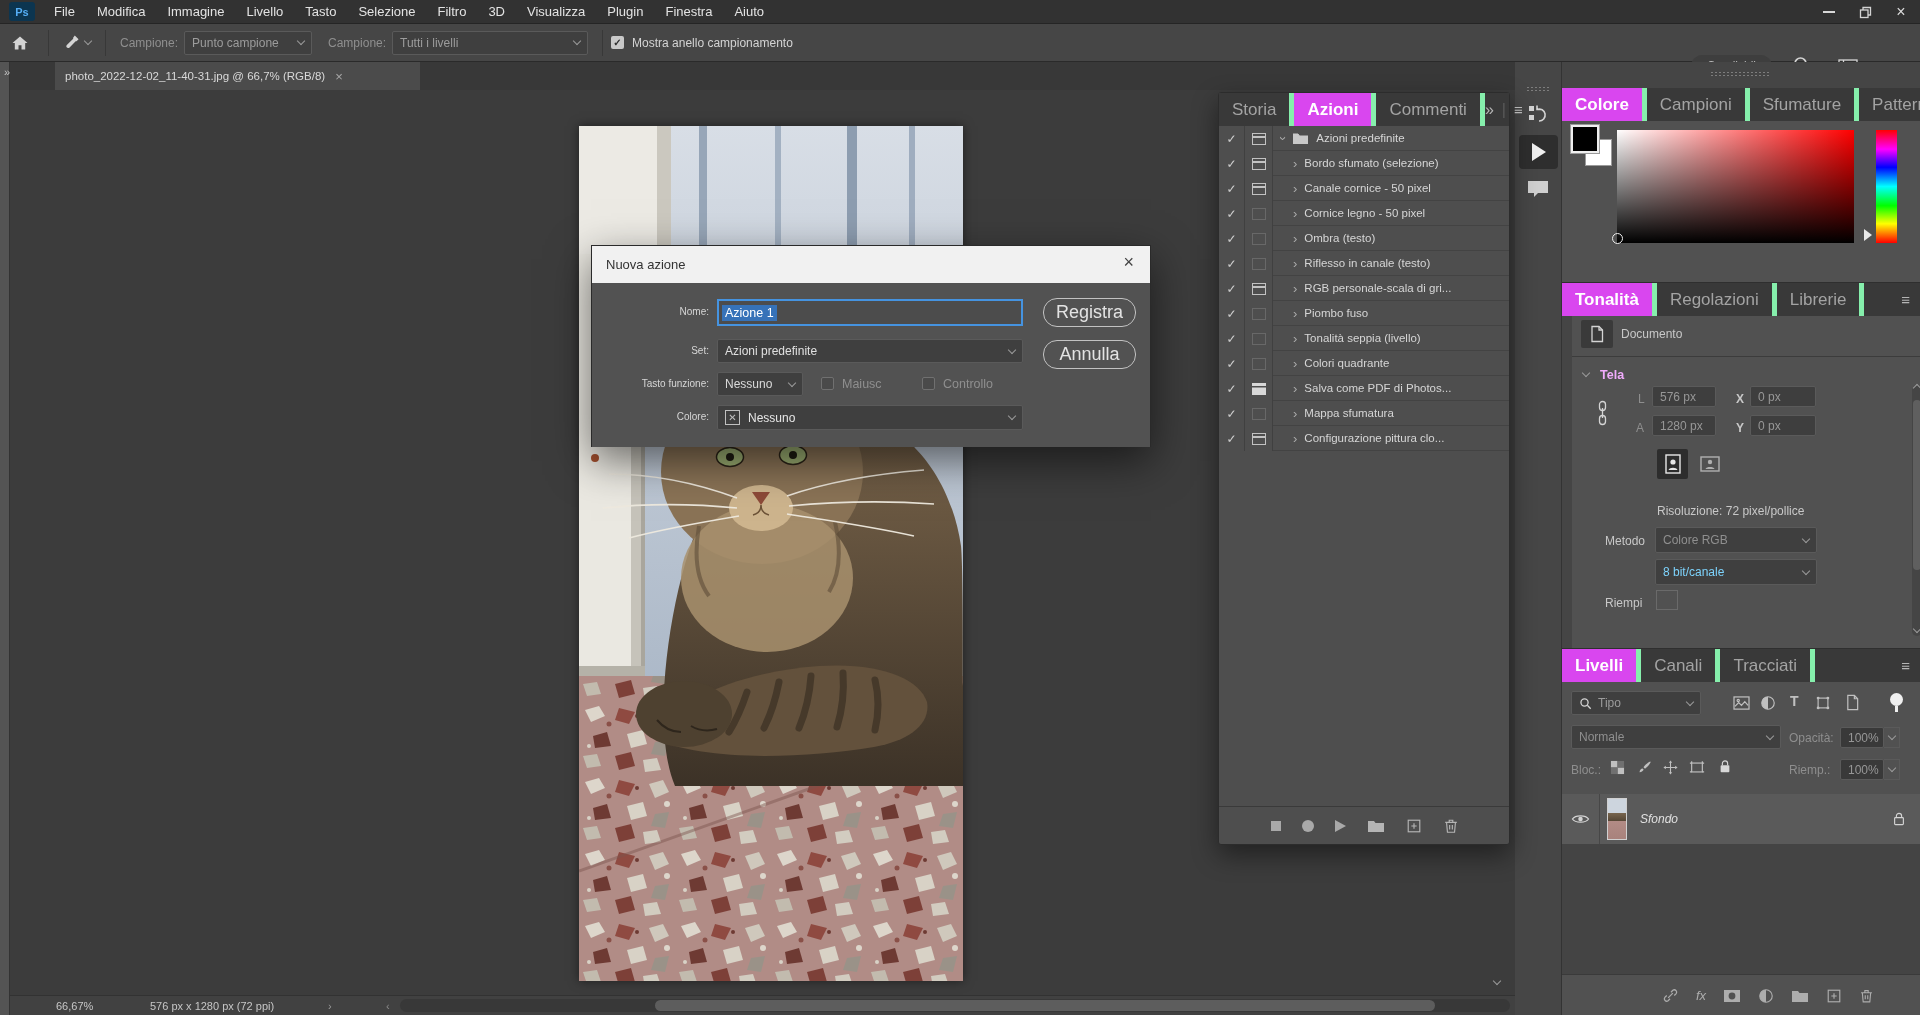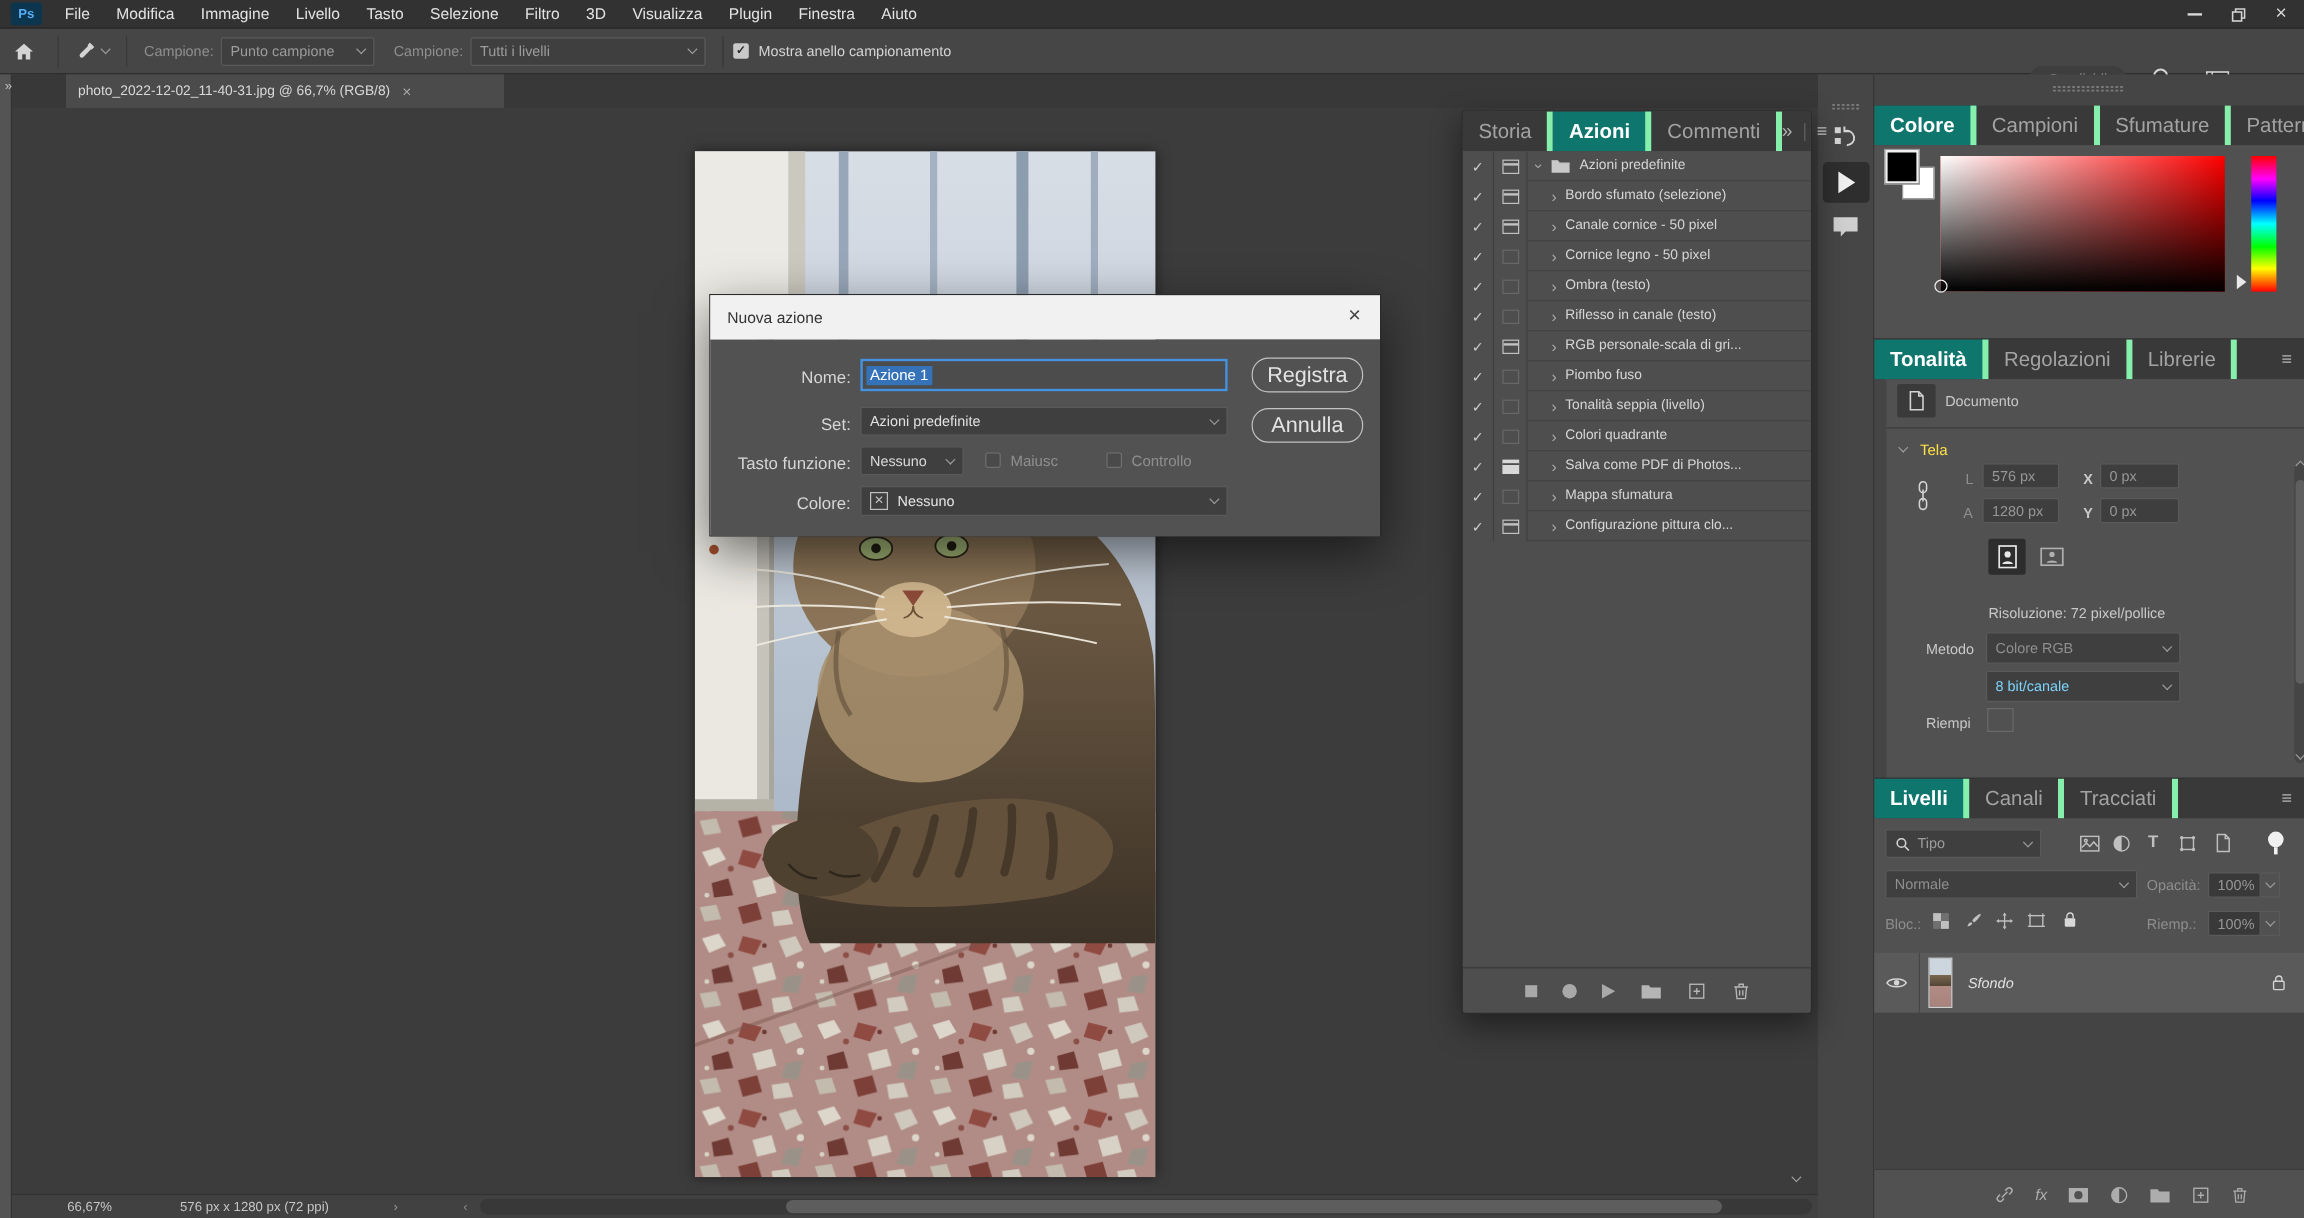--- a/index.html
+++ b/index.html
@@ -38,29 +38,29 @@
   #photo { left:579px; top:126px; width:384px; height:855px; box-shadow:0 0 10px rgba(0,0,0,.5); }
 
   #statusbar { left:10px; top:995px; width:1505px; height:20px; background:#414141; border-top:1px solid #323232; font-size:11px; color:#c6c6c6; }
   #hscroll-track { position:absolute; left:390px; top:3px; width:1110px; height:13px; background:#383838; border-radius:7px; }
   #hscroll-thumb { position:absolute; left:255px; top:1px; width:780px; height:11px; background:#5d5d5d; border-radius:6px; }
 
   
   #dialog { left:591px; top:245px; width:560px; height:202px; z-index:50; box-shadow:0 14px 40px rgba(0,0,0,.55); border:1px solid #2a2a2a; }
   #dialog-title { height:37px; background:#f1f1f1; color:#333; font-size:13px; display:flex; align-items:center; padding:0 14px; }
   #dialog-body { position:relative; height:164px; background:#525252; }
-  .dlg-label { position:absolute; left:0; width:117px; text-align:right; font-size:14px; color:#d6d6d6; }
+  .dlg-label { position:absolute; left:0; width:117px; text-align:right; font-size:10px; color:#d6d6d6; }
   .pillbtn { position:absolute; left:451px; width:93px; height:29px; border:1.3px solid #c2c2c2; border-radius:14px; color:#e3e3e3; font-size:18px; display:flex; align-items:center; justify-content:center; background:transparent; }
   .dlg-check { position:absolute; width:13px; height:13px; border:1px solid #707070; border-radius:2px; background:#4a4a4a; }
   .dlg-chklabel { position:absolute; font-size:12.5px; color:#8f8f8f; }
 
   
   .ptabs { display:flex; background:#393939; height:33px; }
   .ptab { padding:0 13px; display:flex; align-items:center; font-size:17px; color:#a3a3a3; border-right:5px solid #86efac; }
-  .ptab.active { background:#0f766e; color:#ffffff; font-weight:bold; }
+  .ptab.active { background:#d946ef; color:#ffffff; font-weight:bold; }
   .burger { color:#b5b5b5; font-size:15px; }
 
   
   #actions-panel { left:1218px; top:92px; width:292px; height:753px; background:#4e4e4e; border:1px solid #2c2c2c; border-radius:3px; box-shadow:0 10px 26px rgba(0,0,0,.45); z-index:30; }
   #act-list { position:absolute; left:0; top:33px; right:0; bottom:38px; background:#4e4e4e; overflow:hidden; }
   .act-row { height:25px; display:flex; align-items:stretch; }
   .act-check { width:26px; border-right:1px solid #404040; display:flex; align-items:center; justify-content:center; color:#cfcfcf; font-size:12px; }
   .act-dlgc { width:28px; border-right:1px solid #404040; display:flex; align-items:center; justify-content:center; }
   .dlgicon { width:14px; height:12px; }
   .dlgicon.on { border:1px solid #c2c2c2; background-image:linear-gradient(#c2c2c2,#c2c2c2); background-size:100% 2px; background-position:0 2px; background-repeat:no-repeat; }
@@ -677,21 +677,21 @@
       <div style="position:absolute;left:9px;top:4px;width:32px;height:28px;background:#3a3a3a;border-radius:2px;display:flex;align-items:center;justify-content:center">
         <svg class="ic" width="16" height="18" viewBox="0 0 16 18">
             <path d="M3 1.5h7l3.5 3.5v11.5H3z"></path>
             <path d="M10 1.5V5h3.5"></path>
           </svg>
       </div>
       <span class="lbl-sm" style="position:absolute;left:49px;top:11px">Documento</span>
       <div style="position:absolute;left:0;top:40px;width:358px;height:1px;background:#3c3c3c"></div>
 
       <div class="chev" style="position:absolute;left:11px;top:57px"></div>
-      <span style="position:absolute;left:28px;top:52px;font-size:12.5px;font-weight:normal;color:#fde047">Tela</span>
+      <span style="position:absolute;left:28px;top:52px;font-size:12.5px;font-weight:bold;color:#f0abfc">Tela</span>
 
       <svg class="ic" width="13" height="26" viewBox="0 0 13 26" style="position:absolute;left:24px;top:84px">
           <rect x="3.5" y="1.5" width="6" height="9" rx="3"></rect>
           <rect x="3.5" y="15.5" width="6" height="9" rx="3"></rect>
           <path d="M6.5 8v10"></path>
         </svg>
       <span class="lbl-dim" style="position:absolute;left:66px;top:76px">L</span>
       <div class="inputbox" style="position:absolute;left:80px;top:70px;width:64px;height:21px">
           <span>576 px</span>
         </div>

